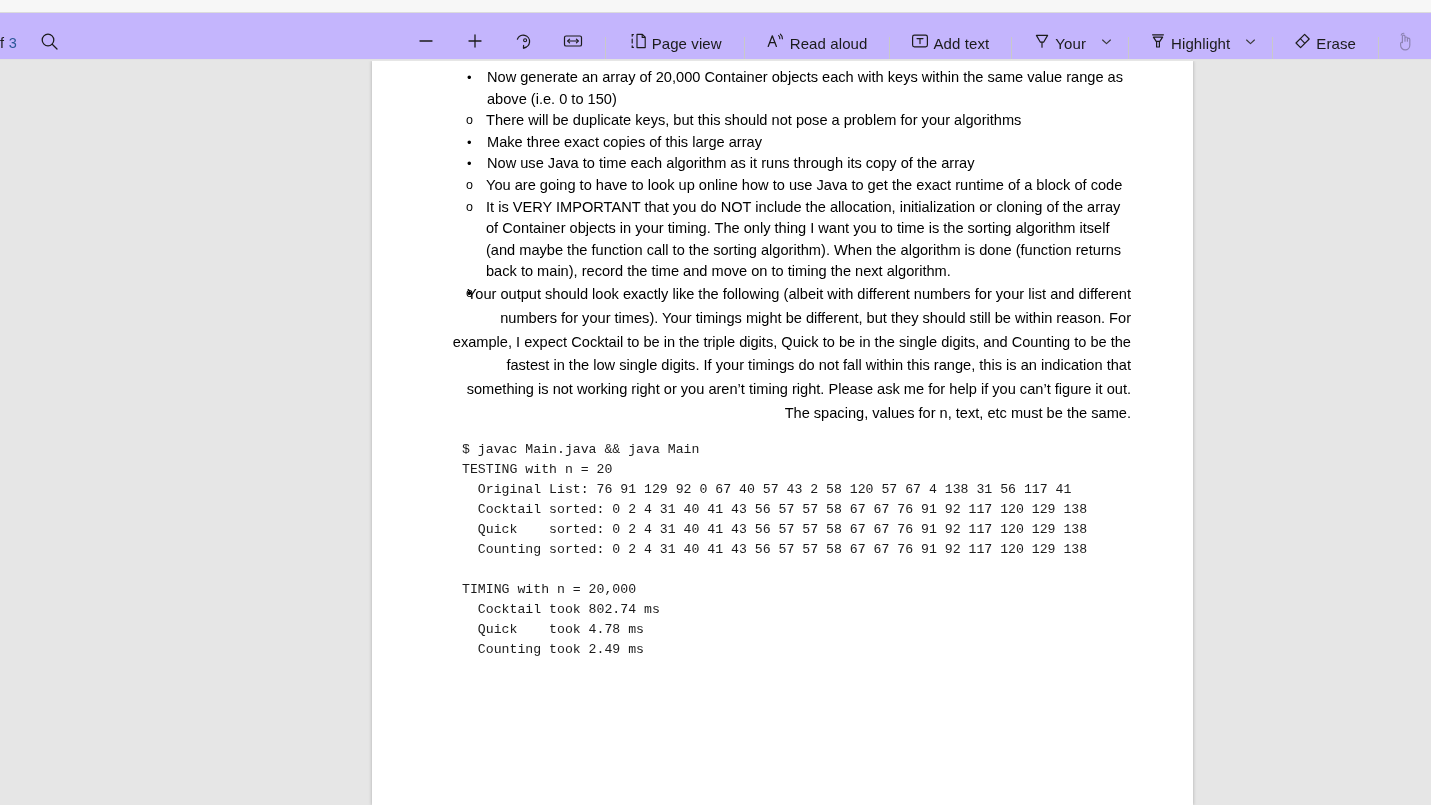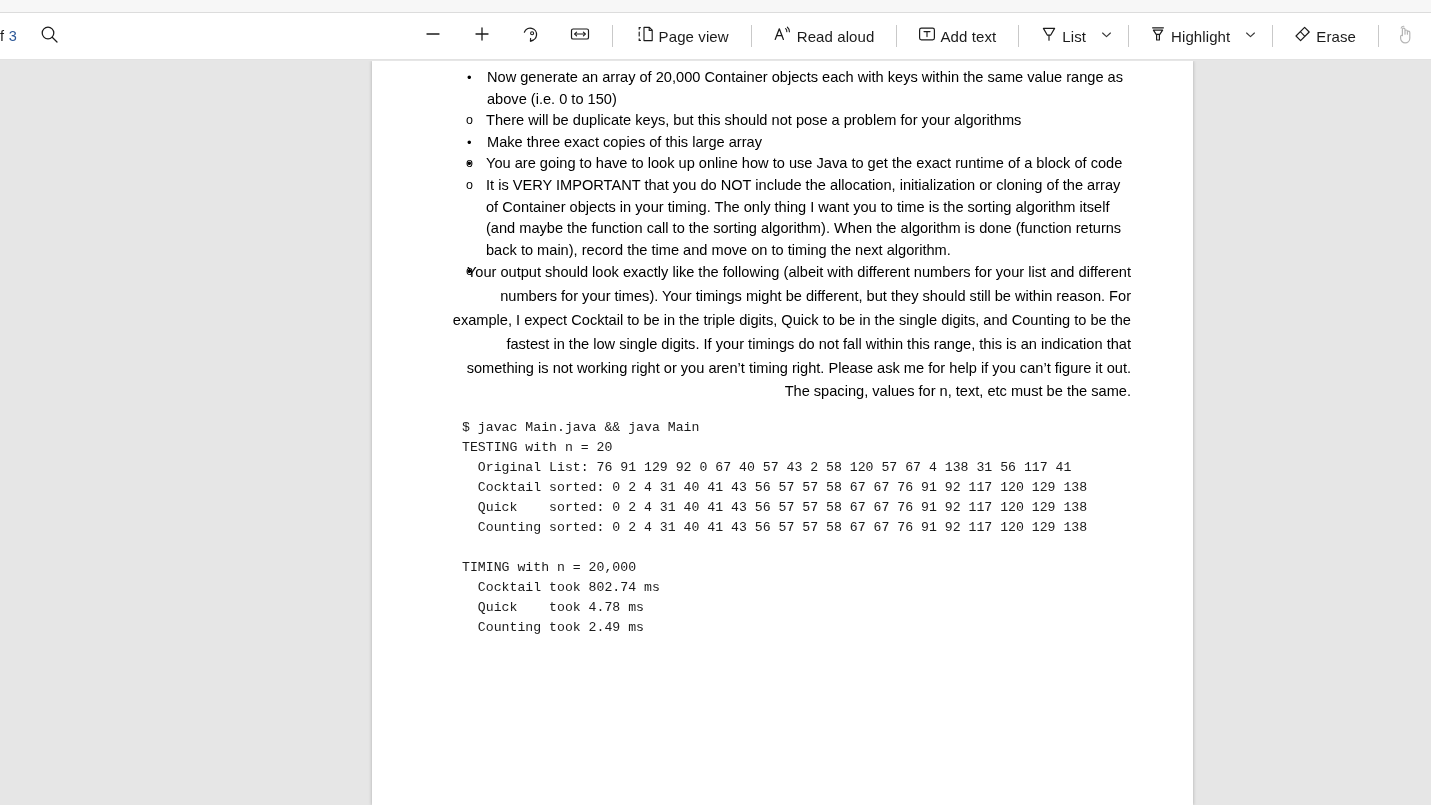--- a/index.html
+++ b/index.html
@@ -18,22 +18,22 @@
     position: absolute; left: 0; top: 0;
     width: 1431px; height: 13px;
     background: #f7f7f7;
     border-bottom: 1px solid #dcdcdc;
   }
 
   
   .toolbar {
     position: absolute; left: 0; top: 13px;
     width: 1431px; height: 47px;
-    background: #ffffff;
-    display: flex; align-items: center;
+    background: #c4b5fd;
+    display: flex; align-items: flex-end;
     border-bottom: 1px solid #e2e2e2;
   }
 
   .tb-left {
     display: flex; align-items: center;
     margin-left: -14px;
   }
   .page-indicator {
     font-size: 14.5px;
     color: #1b1b1b;
@@ -267,21 +267,21 @@
 
     <div class="sep" style="margin-left:13px;margin-right:13px;"></div>
 
     <div class="tb-btn labeled">
       <span class="ico">
         <svg width="20" height="20" viewBox="0 0 20 20" fill="none">
           <path d="M4.4 4.4 L15.6 4.4 L11.6 11.2 L8.4 11.2 Z" stroke="#1b1b1b" stroke-width="1.2" stroke-linejoin="round"></path>
           <line x1="10" y1="11.4" x2="10" y2="16.2" stroke="#1b1b1b" stroke-width="1.2" stroke-linecap="round"></line>
         </svg>
       </span>
-      <span class="tb-label">List</span>
+      <span class="tb-label">Your</span>
     </div>
     <div class="tb-btn chev">
       <span class="ico">
         <svg width="13" height="13" viewBox="0 0 13 13" fill="none">
           <path d="M2.6 5 L6.5 8.6 L10.4 5" stroke="#3a3a3a" stroke-width="1.15" stroke-linecap="round" stroke-linejoin="round"></path>
         </svg>
       </span>
     </div>
 
     <div class="sep" style="margin-left:11px;margin-right:12px;"></div>
@@ -347,20 +347,21 @@
             </li>
           </ul>
 
           <li class="b1">
             <span class="bullet">•</span>
             <span>Make three exact copies of this large array</span>
           </li>
 
           <li class="b1">
             <span class="bullet">•</span>
+            <span>Now use Java to time each algorithm as it runs through its copy of the array</span>
           </li>
 
           <ul class="lvl2">
             <li class="b2">
               <span class="bullet">o</span>
               <span>You are going to have to look up online how to use Java to get the exact runtime of a block of code</span>
             </li>
             <li class="b2">
               <span class="bullet">o</span>
               <span>It is VERY IMPORTANT that you do NOT include the allocation, initialization or cloning of the array of Container objects in your timing. The only thing I want you to time is the sorting algorithm itself (and maybe the function call to the sorting algorithm). When the algorithm is done (function returns back to main), record the time and move on to timing the next algorithm.</span>

